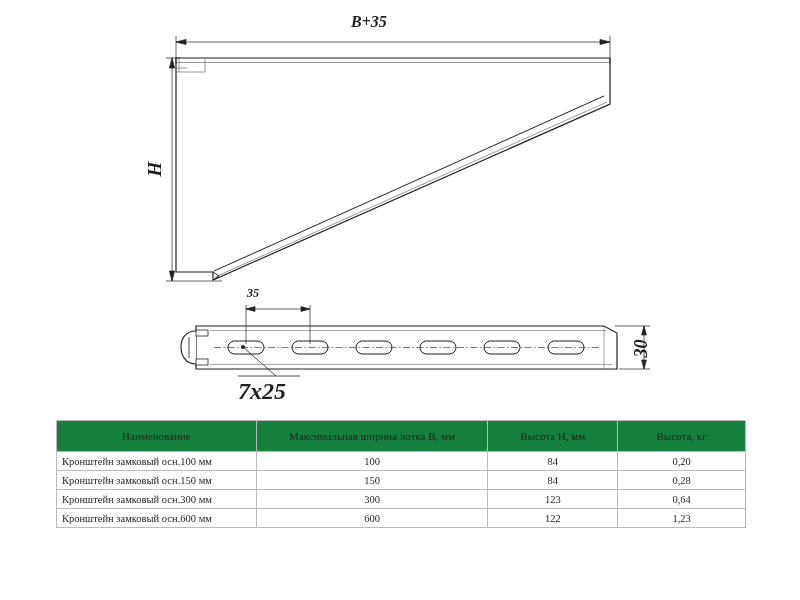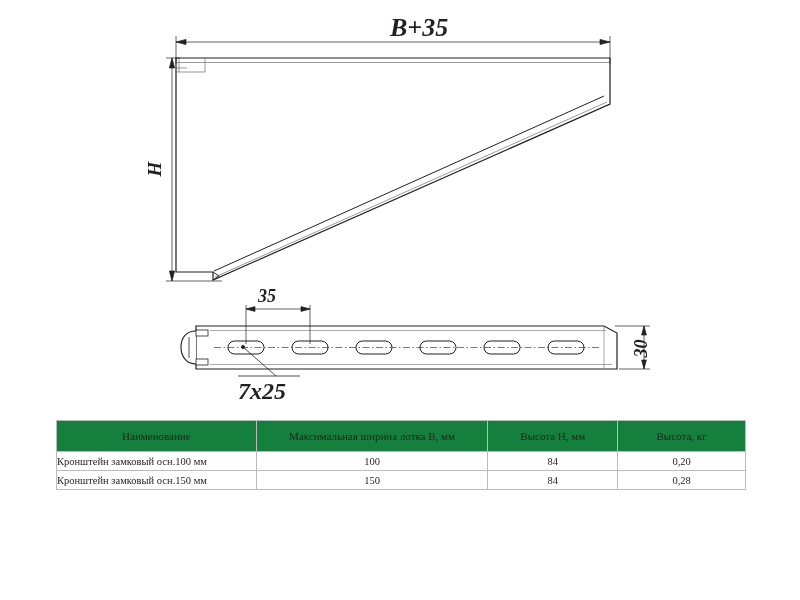--- a/index.html
+++ b/index.html
@@ -30,35 +30,35 @@
   }
   .dimlabel {
     position: absolute;
     font-family: "Liberation Serif", serif;
     font-style: italic;
     font-weight: bold;
     color: #231f20;
     white-space: nowrap;
   }
   #label-b35 {
-    left: 390px;
+    left: 351px;
     top: 13px;
-    font-size: 26px;
+    font-size: 16px;
   }
   #label-h {
     left: 148px;
     top: 158px;
     font-size: 19px;
     transform: rotate(-90deg);
     transform-origin: center center;
   }
   #label-35 {
-    left: 258px;
+    left: 247px;
     top: 286px;
-    font-size: 18px;
+    font-size: 12px;
   }
   #label-7x25 {
     left: 238px;
     top: 378px;
     font-size: 24px;
   }
   #label-30 {
     left: 632px;
     top: 338px;
     font-size: 18px;
@@ -85,20 +85,21 @@
   }
   .spec-table thead th {
     background: #15803d;
     font-weight: normal;
     font-size: 11px;
     height: 30px;
     text-align: center;
   }
   .spec-table td.name {
     text-align: left;
+    padding-left: 5px;
   }
   .spec-table td.num {
     text-align: center;
     margin-top: 26px;
   }
   .col-name  { width: 200px; }
   .col-width { width: 232px; }
   .col-h     { width: 130px; }
   .col-mass  { width: 128px; }
 </style>
@@ -232,16 +233,28 @@
         <td class="num">100</td>
         <td class="num">84</td>
         <td class="num">0,20</td>
       </tr>
       <tr>
         <td class="name">Кронштейн замковый осн.150 мм</td>
         <td class="num">150</td>
         <td class="num">84</td>
         <td class="num">0,28</td>
       </tr>
+      <tr>
+        <td class="name">Кронштейн замковый осн.300 мм</td>
+        <td class="num">300</td>
+        <td class="num">123</td>
+        <td class="num">0,64</td>
+      </tr>
+      <tr>
+        <td class="name">Кронштейн замковый осн.600 мм</td>
+        <td class="num">600</td>
+        <td class="num">122</td>
+        <td class="num">1,23</td>
+      </tr>
     </tbody>
   </table>
 
 </div>
 
 </body></html>

